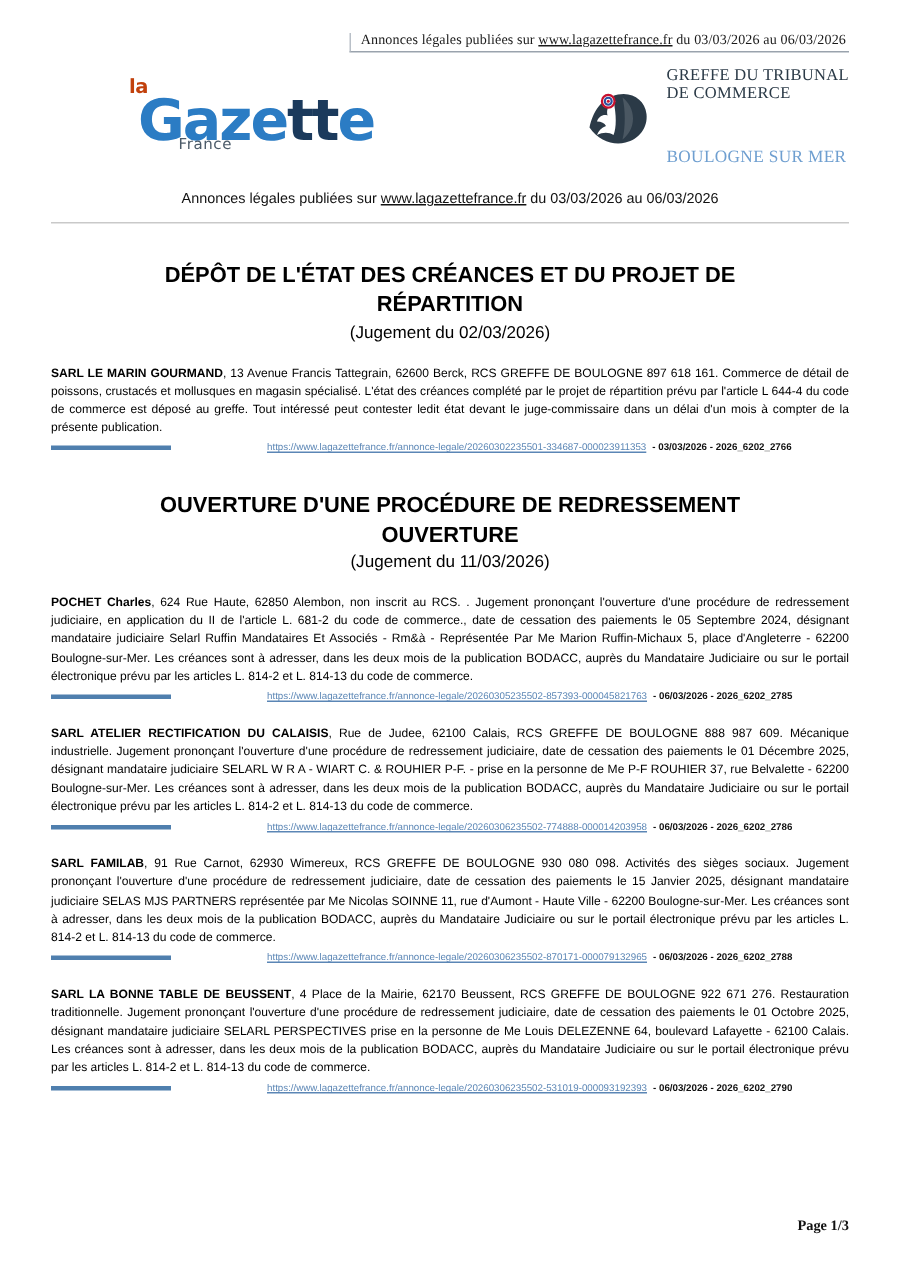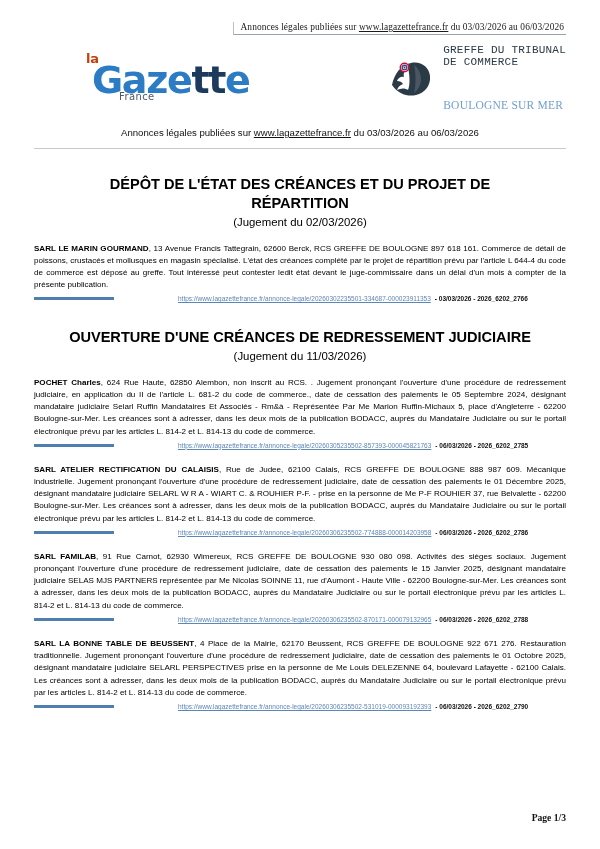--- a/index.html
+++ b/index.html
@@ -100,21 +100,20 @@
   .greffe-mark { width: 46px; height: 46px; flex: 0 0 auto; }
   .greffe-text {
     font-family: "Liberation Serif", serif;
     line-height: 1.12;
   }
   .greffe-text .gl1,
   .greffe-text .gl2 {
     font-size: 11px;
     color: #2b3a47;
     letter-spacing: 0.02em;
-    font-family: Liberation Mono, monospace;
   }
   .greffe-text .gl3 {
     font-size: 11.5px;
     color: #6f9fd0;
     letter-spacing: 0.02em;
     margin-top: 31px;
   }
 
   
   .intro {
@@ -243,21 +242,21 @@
 
     <div class="entry"><span class="ent-name">SARL LE MARIN GOURMAND</span><span>, 13 Avenue Francis Tattegrain, 62600 Berck, RCS GREFFE DE BOULOGNE 897 618 161. Commerce de détail de poissons, crustacés et mollusques en magasin spécialisé. L'état des créances complété par le projet de répartition prévu par l'article L 644-4 du code de commerce est déposé au greffe. Tout intéressé peut contester ledit état devant le juge-commissaire dans un délai d'un mois à compter de la présente publication.</span></div>
     <div class="entry-meta">
       <span class="meta-rule"></span>
       <span class="meta-url">https://www.lagazettefrance.fr/annonce-legale/20260302235501-334687-000023911353</span>
       <span class="meta-tail">- 03/03/2026 - 2026_6202_2766</span>
     </div>
   </div>
 
   <div>
-    <div class="section-title">OUVERTURE D'UNE CRÉANCES DE REDRESSEMENT JUDICIAIRE</div>
+    <div class="section-title">OUVERTURE D'UNE PROCÉDURE DE REDRESSEMENT OUVERTURE</div>
     <div class="section-sub">(Jugement du 11/03/2026)</div>
 
     <div class="entry"><span class="ent-name">POCHET Charles</span><span>, 624 Rue Haute, 62850 Alembon, non inscrit au RCS. . Jugement prononçant l'ouverture d'une procédure de redressement judiciaire, en application du II de l'article L. 681-2 du code de commerce., date de cessation des paiements le 05 Septembre 2024, désignant mandataire judiciaire Selarl Ruffin Mandataires Et Associés - Rm&amp;à - Représentée Par Me Marion Ruffin-Michaux 5, place d'Angleterre - 62200 Boulogne-sur-Mer. Les créances sont à adresser, dans les deux mois de la publication BODACC, auprès du Mandataire Judiciaire ou sur le portail électronique prévu par les articles L. 814-2 et L. 814-13 du code de commerce.</span></div>
     <div class="entry-meta">
       <span class="meta-rule"></span>
       <span class="meta-url">https://www.lagazettefrance.fr/annonce-legale/20260305235502-857393-000045821763</span>
       <span class="meta-tail">- 06/03/2026 - 2026_6202_2785</span>
     </div>
 
     <div class="entry"><span class="ent-name">SARL ATELIER RECTIFICATION DU CALAISIS</span><span>, Rue de Judee, 62100 Calais, RCS GREFFE DE BOULOGNE 888 987 609. Mécanique industrielle. Jugement prononçant l'ouverture d'une procédure de redressement judiciaire, date de cessation des paiements le 01 Décembre 2025, désignant mandataire judiciaire SELARL W R A - WIART C. &amp; ROUHIER P-F. - prise en la personne de Me P-F ROUHIER 37, rue Belvalette - 62200 Boulogne-sur-Mer. Les créances sont à adresser, dans les deux mois de la publication BODACC, auprès du Mandataire Judiciaire ou sur le portail électronique prévu par les articles L. 814-2 et L. 814-13 du code de commerce.</span></div>

